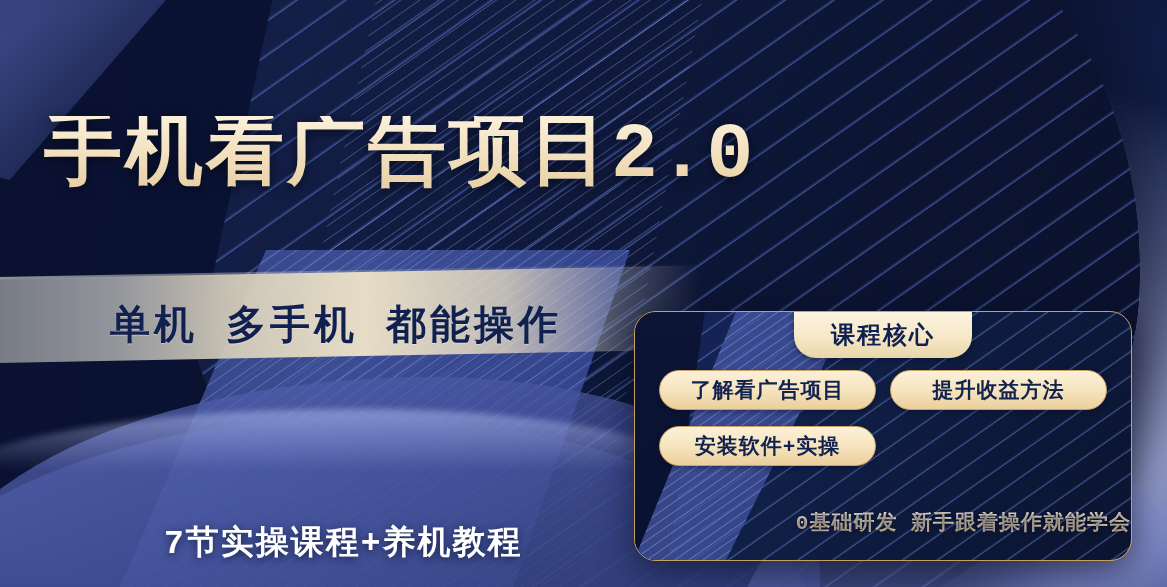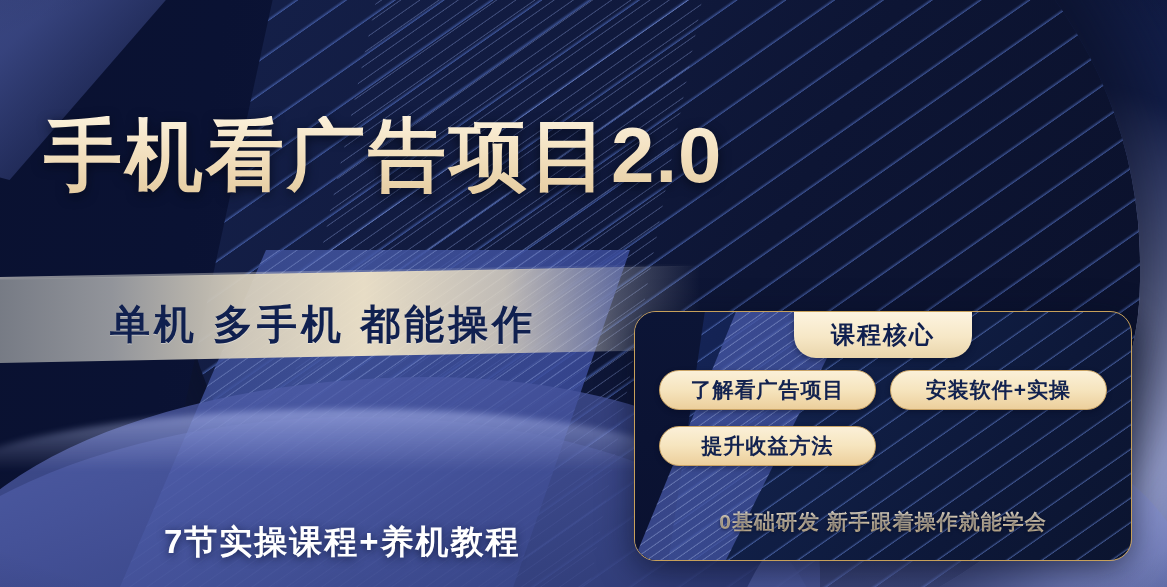--- a/index.html
+++ b/index.html
@@ -4,20 +4,21 @@
 <style>
   * { margin:0; padding:0; box-sizing:border-box; }
   html, body { width:1167px; height:587px; overflow:hidden; background:#0c1330; }
   body { font-family:"Liberation Sans","DejaVu Sans",sans-serif; }
 
   #poster {
     position:relative;
     width:1167px; height:587px;
     overflow:hidden;
     background:#ef4444;
+    font-family:Liberation Mono, monospace;
   }
 
   
   .bg-base {
     position:absolute; inset:0;
     background:
       radial-gradient(120% 100% at 88% 45%, #1b2a62 0%, #131f4b 40%, #0b1230 78%, #080d24 100%);
   }
   
   .bg-lavender {
@@ -254,21 +255,21 @@
     display:flex; align-items:center; justify-content:center;
     box-shadow:0 2px 5px rgba(5,10,30,.4);
   }
   .pill span {
     font-size:21px; font-weight:bold; letter-spacing:1px;
     color:#12224f; white-space:nowrap;
   }
 
   .card-foot {
     position:absolute; left:0; right:0; top:196px;
-    text-align:center; z-index:2;
+    text-align:right; z-index:2;
   }
   .card-foot span {
     font-size:21px; font-weight:bold; letter-spacing:1px;
     background:linear-gradient(180deg,#fdf3dd,#ecd4a6);
     -webkit-background-clip:text; background-clip:text;
     color:transparent;
     text-shadow:0 1px 3px rgba(5,10,30,.5);
   }
 
   .vignette {
@@ -315,24 +316,24 @@
 
     <div class="banner">
       <span>课程核心</span>
     </div>
 
     <div class="pill-grid">
       <div class="pill">
           <span>了解看广告项目</span>
         </div>
       <div class="pill">
-          <span>安装软件+实操</span>
+          <span>提升收益方法</span>
         </div>
       <div class="pill">
-          <span>提升收益方法</span>
+          <span>安装软件+实操</span>
         </div>
     </div>
 
     <div class="card-foot">
       <span>0基础研发 新手跟着操作就能学会</span>
     </div>
   </div>
 
   <div class="vignette"></div>
 </div>

